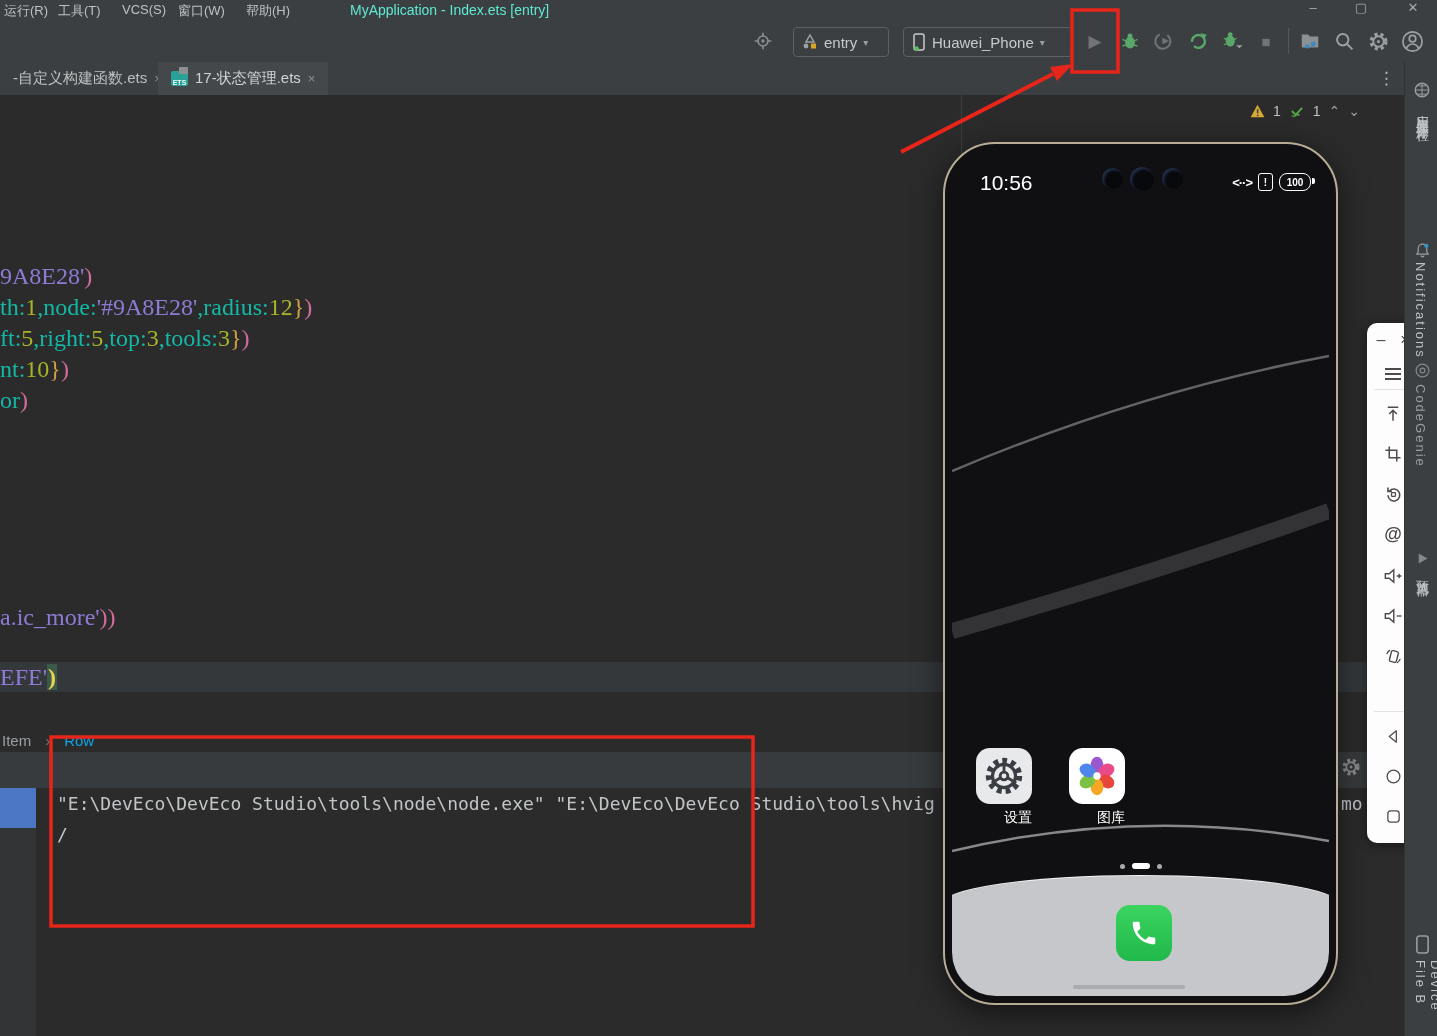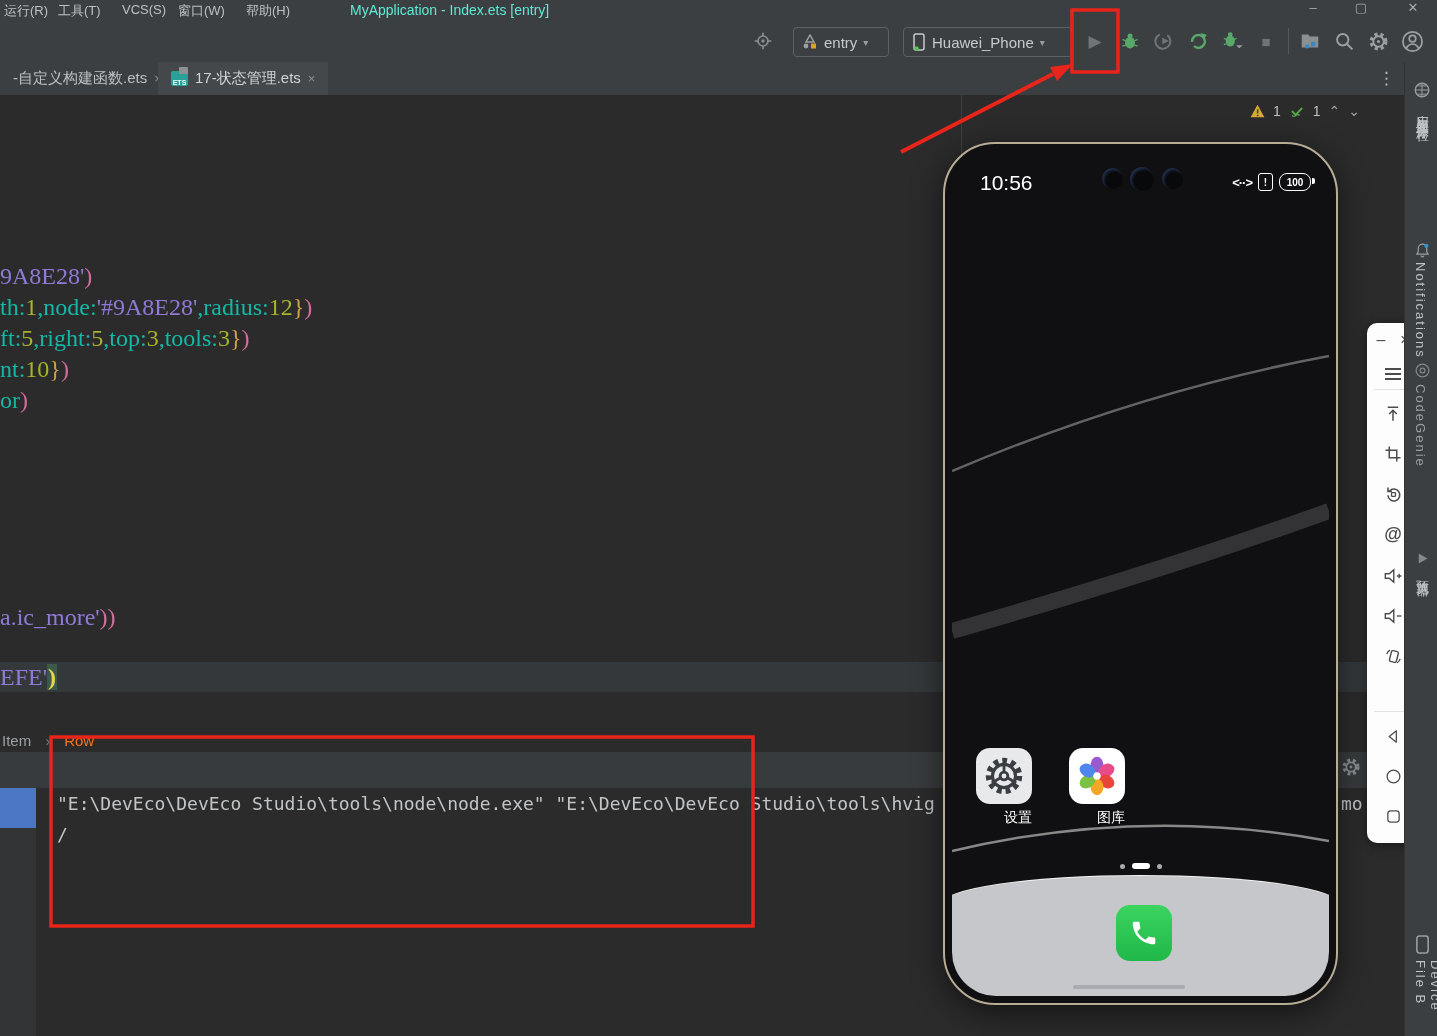--- a/index.html
+++ b/index.html
@@ -33,21 +33,21 @@
              font-family:Liberation Serif, serif;font-size:24px;}
   .code-line.current{background:#34383b;}
   .tk-fg{color:#14b8a6;} .tk-num{color:#a8b428;} .tk-str{color:#8f7ad6;}
   .tk-pk{color:#cf6c9c;} .tk-or{color:#cfa144;}
   .tk-hl{color:#e8d44f;font-weight:bold;background:#3b5a4a;padding:0 1px;}
   #inspections{position:absolute;right:44px;top:8px;display:flex;align-items:center;gap:8px;color:#bdc1c3;font-size:14px;}
   #kebab{position:absolute;left:1378px;top:68px;color:#b6babc;font-size:17px;letter-spacing:0;}
   
   #breadcrumb{left:0;top:728px;width:1404px;height:24px;background:#2b2b2b;color:#9aa0a3;font-size:15px;
               display:flex;align-items:center;gap:14px;padding-left:2px;}
-  #breadcrumb .crumb2{color:#f97316;text-align:right;}
+  #breadcrumb .crumb2{color:#0ea5e9;text-align:right;}
   #run-header{left:0;top:752px;width:1404px;height:36px;background:#383b3d;border-bottom:1px solid #2f3133;}
   #run-stripe{left:0;top:788px;width:36px;height:248px;background:#313335;}
   #run-selected{left:0;top:788px;width:36px;height:40px;background:#4a76c4;}
   #terminal{left:36px;top:788px;width:1368px;height:248px;background:#2b2b2b;
             font-family:"DejaVu Sans Mono",monospace;font-size:18px;color:#c2c5c7;}
   .term-line{position:absolute;white-space:pre;line-height:28px;}
   
   #phone{left:943px;top:142px;width:395px;height:863px;background:#101012;border:2px solid #b7ad96;
          border-radius:52px;box-shadow:0 8px 30px rgba(0,0,0,.55);box-sizing:border-box;}
   #screen{position:absolute;left:7px;top:7px;width:377px;height:845px;border-radius:44px;overflow:hidden;

